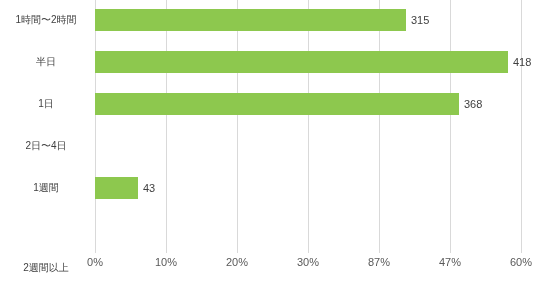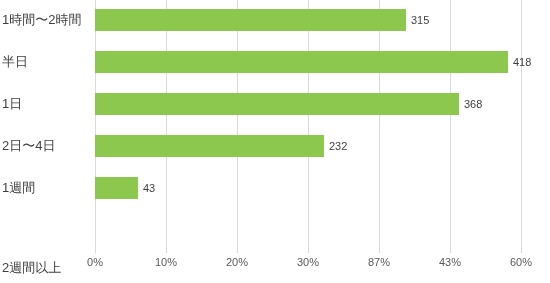--- a/index.html
+++ b/index.html
@@ -62,22 +62,22 @@
     color: #404040;
     white-space: nowrap;
     padding-left: 5px;
   }
 
   
   .cat-label {
     position: absolute;
     right: 0;
     width: 88px;
-    text-align: left;
-    font-size: 13px;
+    text-align: center;
+    font-size: 10px;
     color: #404040;
     line-height: 22px;
     height: 22px;
     white-space: nowrap;
   }
   #cat-axis {
     position: absolute;
     left: 0;
     top: 0;
     width: 90px;
@@ -133,36 +133,32 @@
     <div class="bar-row" style="top:42px;">
       <div class="bar" style="width: 413px;"></div>
       <div class="bar-value" style="left: 413px;">418</div>
     </div>
 
     <div class="bar-row" style="top:84px;">
       <div class="bar" style="width: 364px;"></div>
       <div class="bar-value" style="left: 364px;">368</div>
     </div>
 
-    <div class="bar-row" style="top:126px;">
-      <div class="bar" style="width: 229px;"></div>
-      <div class="bar-value" style="left: 229px;">232</div>
-    </div>
 
     <div class="bar-row" style="top:168px;">
       <div class="bar" style="width:43px;"></div>
       <div class="bar-value" style="left:43px;">43</div>
     </div>
 
 
   </div>
 
   <div id="x-axis">
     <div class="tick-label" style="left:0px;">0%</div>
     <div class="tick-label" style="left:71px;">10%</div>
     <div class="tick-label" style="left:142px;">20%</div>
     <div class="tick-label" style="left:213px;">30%</div>
     <div class="tick-label" style="left:284px;">87%</div>
-    <div class="tick-label" style="left:355px;">43%</div>
+    <div class="tick-label" style="left:355px;">47%</div>
     <div class="tick-label" style="left:426px;">60%</div>
   </div>
 
 </div>
 
 </body></html>

